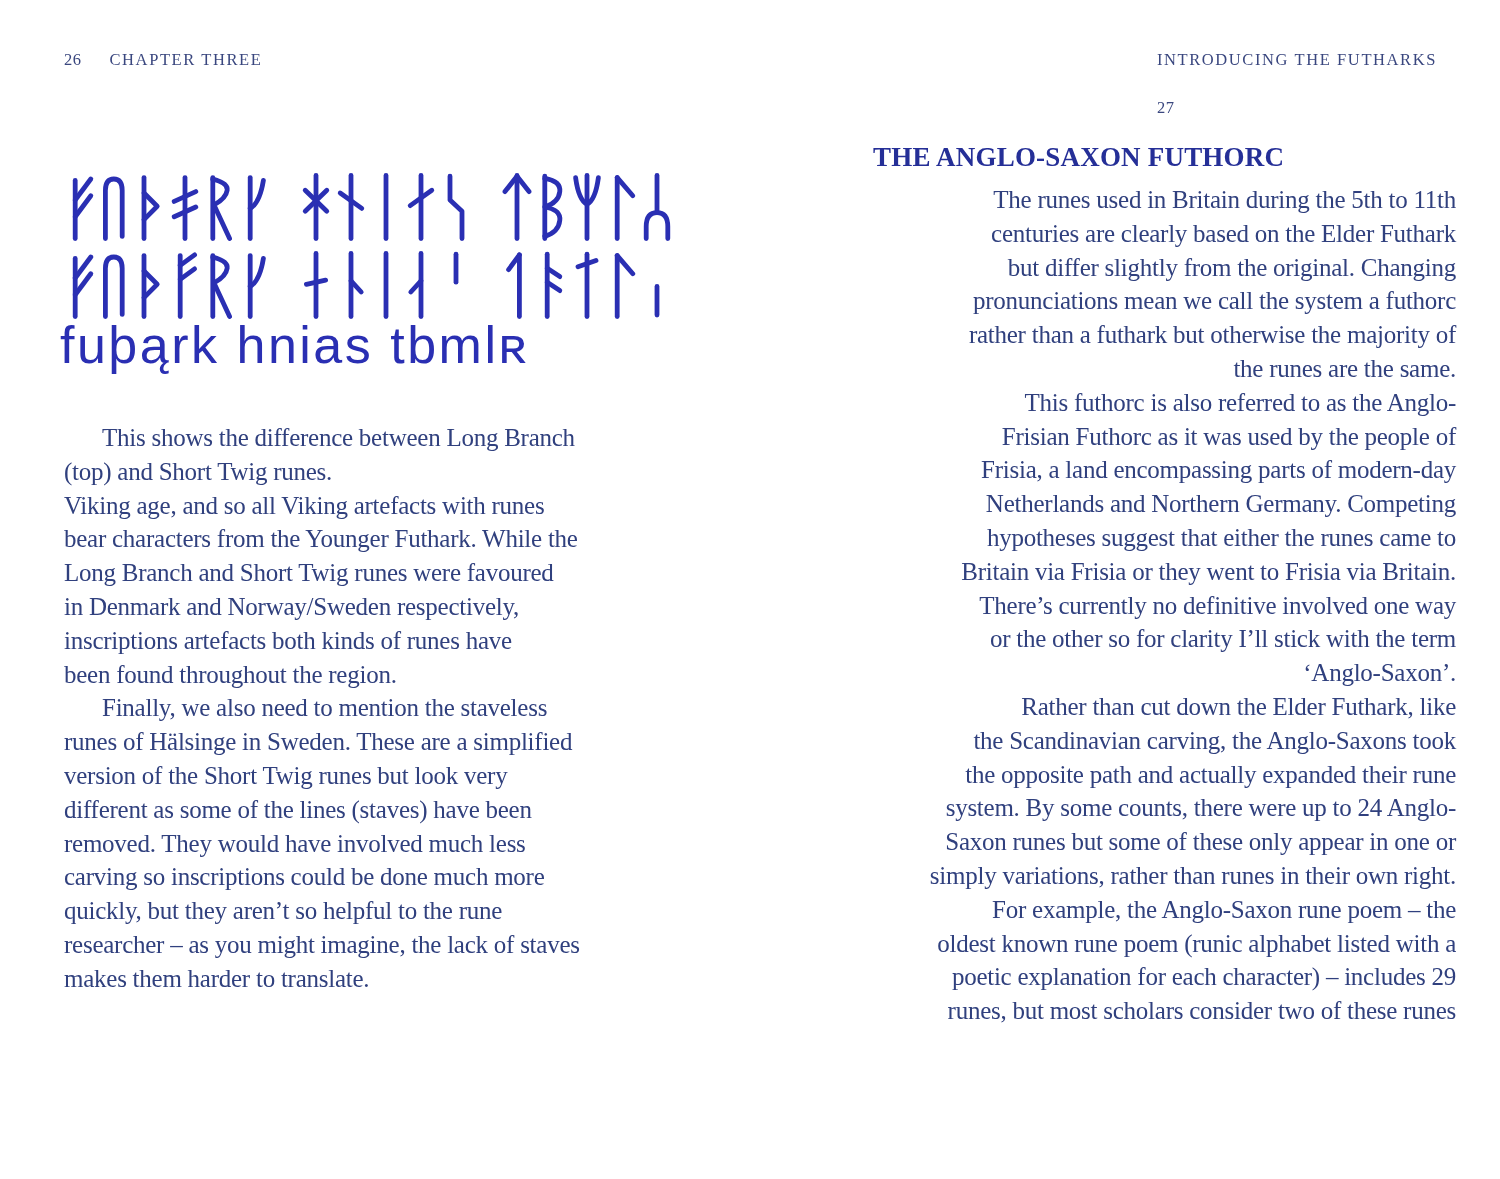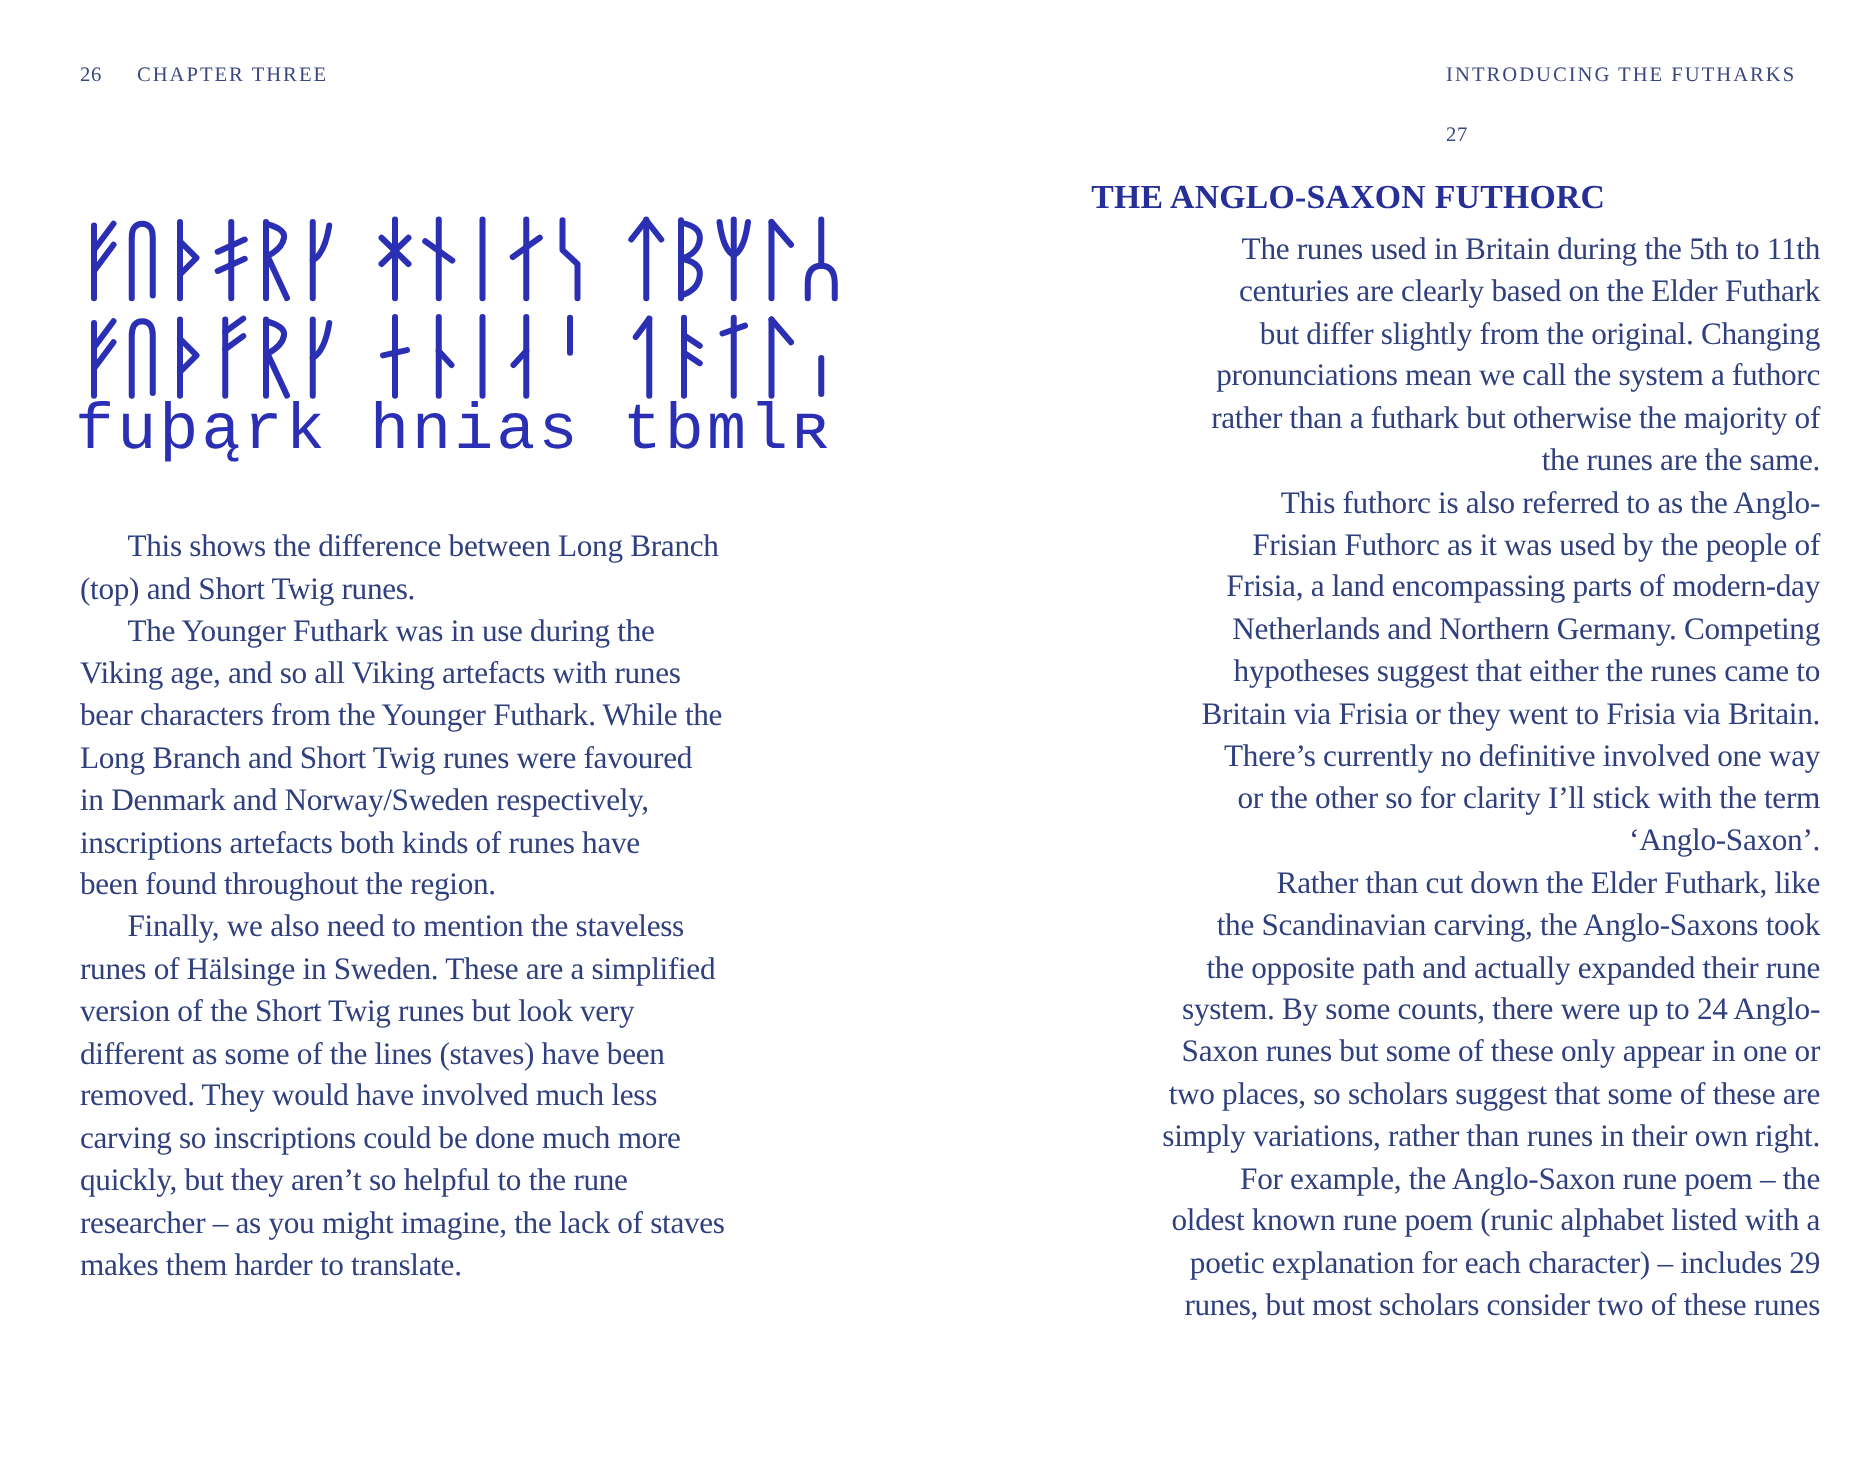--- a/index.html
+++ b/index.html
@@ -28,21 +28,21 @@
   .runhead-left{left:64px;}
   .runhead-right{right:63px;flex-direction:column;}
   .pagenum{letter-spacing:0.5px;}
   
   .rune-row{position:absolute;left:62px;display:block;}
   .rune-row path{fill:none;stroke:var(--rune-blue);stroke-width:4.8px;stroke-linecap:round;stroke-linejoin:round;}
   #runes-top{top:171px;}
   #runes-bottom{top:249px;}
   .translit{
     position:absolute;left:60px;top:312px;
-    font-family:Liberation Mono, monospace;
+    font-family:Liberation Sans, sans-serif;
     font-size:52px;line-height:66px;letter-spacing:2.5px;
     color:var(--rune-blue);
     white-space:nowrap;
   }
   
   .textblock{position:absolute;color:var(--text-blue);}
   .textblock .line{
     font-size:25px;line-height:33.8px;letter-spacing:-0.25px;
     white-space:nowrap;
   }
@@ -204,21 +204,20 @@
       <g transform="translate(577,1) scale(0.6,0.7)">
         <path d="M30,52 L30,93" vector-effect="non-scaling-stroke"></path>
       </g>
     </svg>
 
   <div class="translit">fuþąrk hnias tbmlʀ</div>
 
   <div id="left-text" class="textblock">
       <div class="line indent">This shows the difference between Long Branch</div>
       <div class="line">(top) and Short Twig runes.</div>
-      <div class="line indent">The Younger Futhark was in use during the</div>
       <div class="line">Viking age, and so all Viking artefacts with runes</div>
       <div class="line">bear characters from the Younger Futhark. While the</div>
       <div class="line">Long Branch and Short Twig runes were favoured</div>
       <div class="line">in Denmark and Norway/Sweden respectively,</div>
       <div class="line">inscriptions artefacts both kinds of runes have</div>
       <div class="line">been found throughout the region.</div>
       <div class="line indent">Finally, we also need to mention the staveless</div>
       <div class="line">runes of Hälsinge in Sweden. These are a simplified</div>
       <div class="line">version of the Short Twig runes but look very</div>
       <div class="line">different as some of the lines (staves) have been</div>
@@ -245,21 +244,20 @@
       <div class="line">hypotheses suggest that either the runes came to</div>
       <div class="line">Britain via Frisia or they went to Frisia via Britain.</div>
       <div class="line">There’s currently no definitive involved one way</div>
       <div class="line">or the other so for clarity I’ll stick with the term</div>
       <div class="line">‘Anglo-Saxon’.</div>
       <div class="line indent">Rather than cut down the Elder Futhark, like</div>
       <div class="line">the Scandinavian carving, the Anglo-Saxons took</div>
       <div class="line">the opposite path and actually expanded their rune</div>
       <div class="line">system. By some counts, there were up to 24 Anglo-</div>
       <div class="line">Saxon runes but some of these only appear in one or</div>
-      <div class="line">two places, so scholars suggest that some of these are</div>
       <div class="line">simply variations, rather than runes in their own right.</div>
       <div class="line indent">For example, the Anglo-Saxon rune poem – the</div>
       <div class="line">oldest known rune poem (runic alphabet listed with a</div>
       <div class="line">poetic explanation for each character) – includes 29</div>
       <div class="line">runes, but most scholars consider two of these runes</div>
     </div>
 
 </div>
 
 </body></html>

